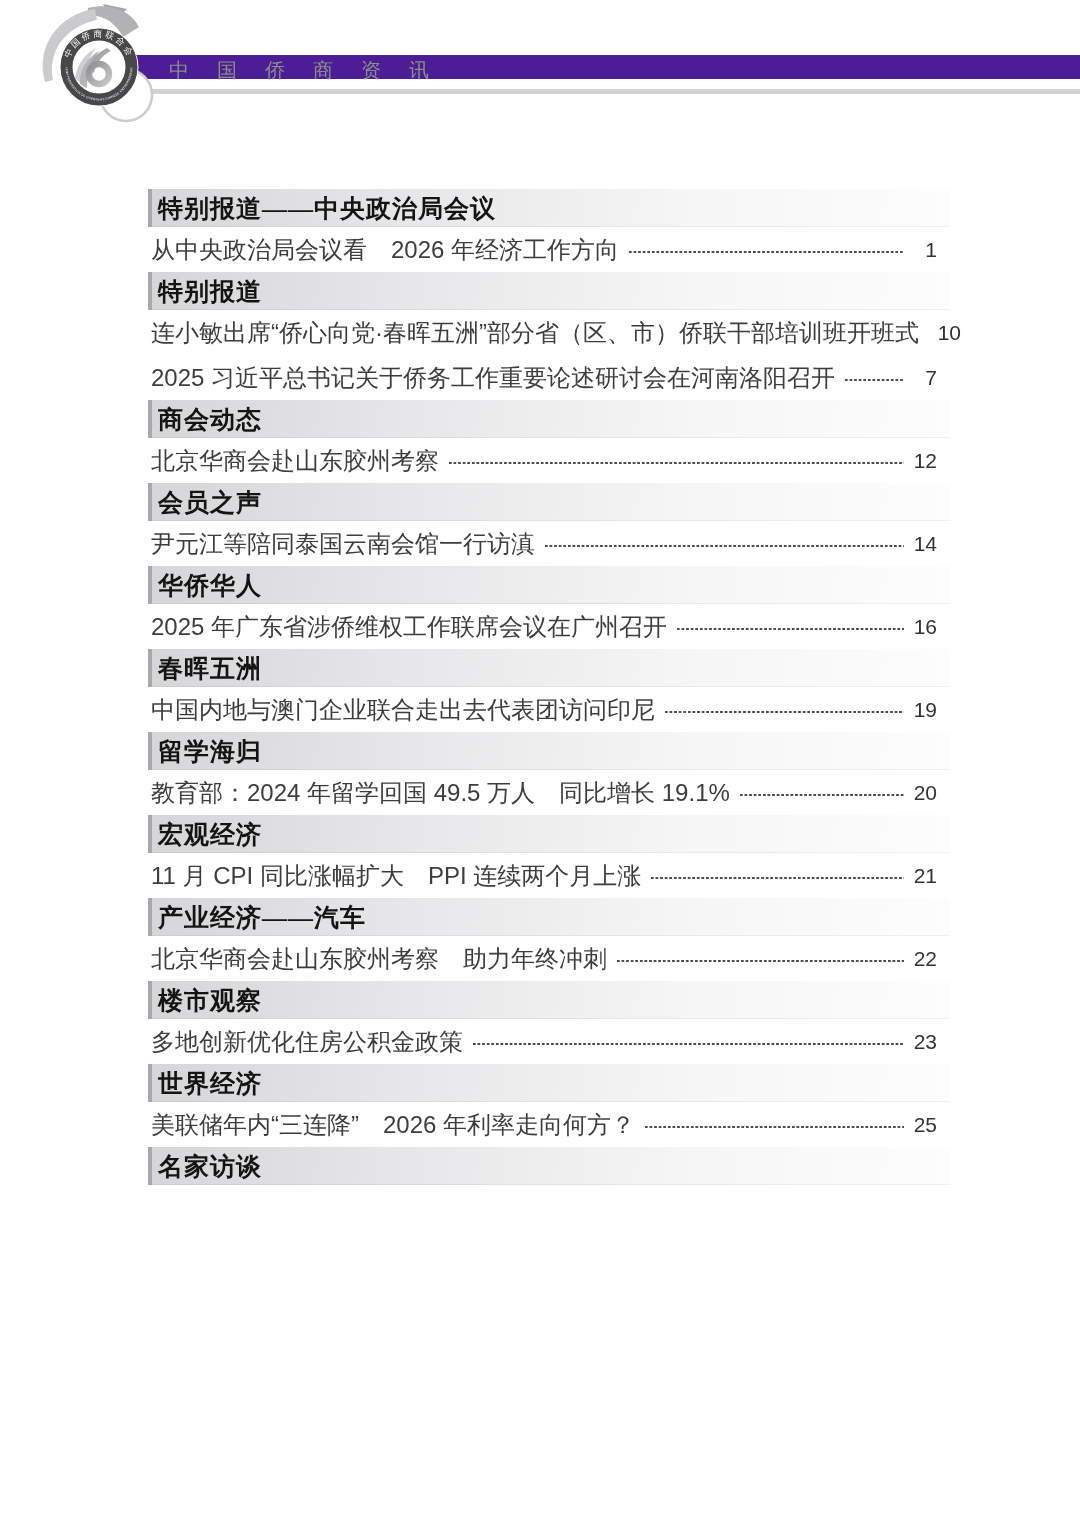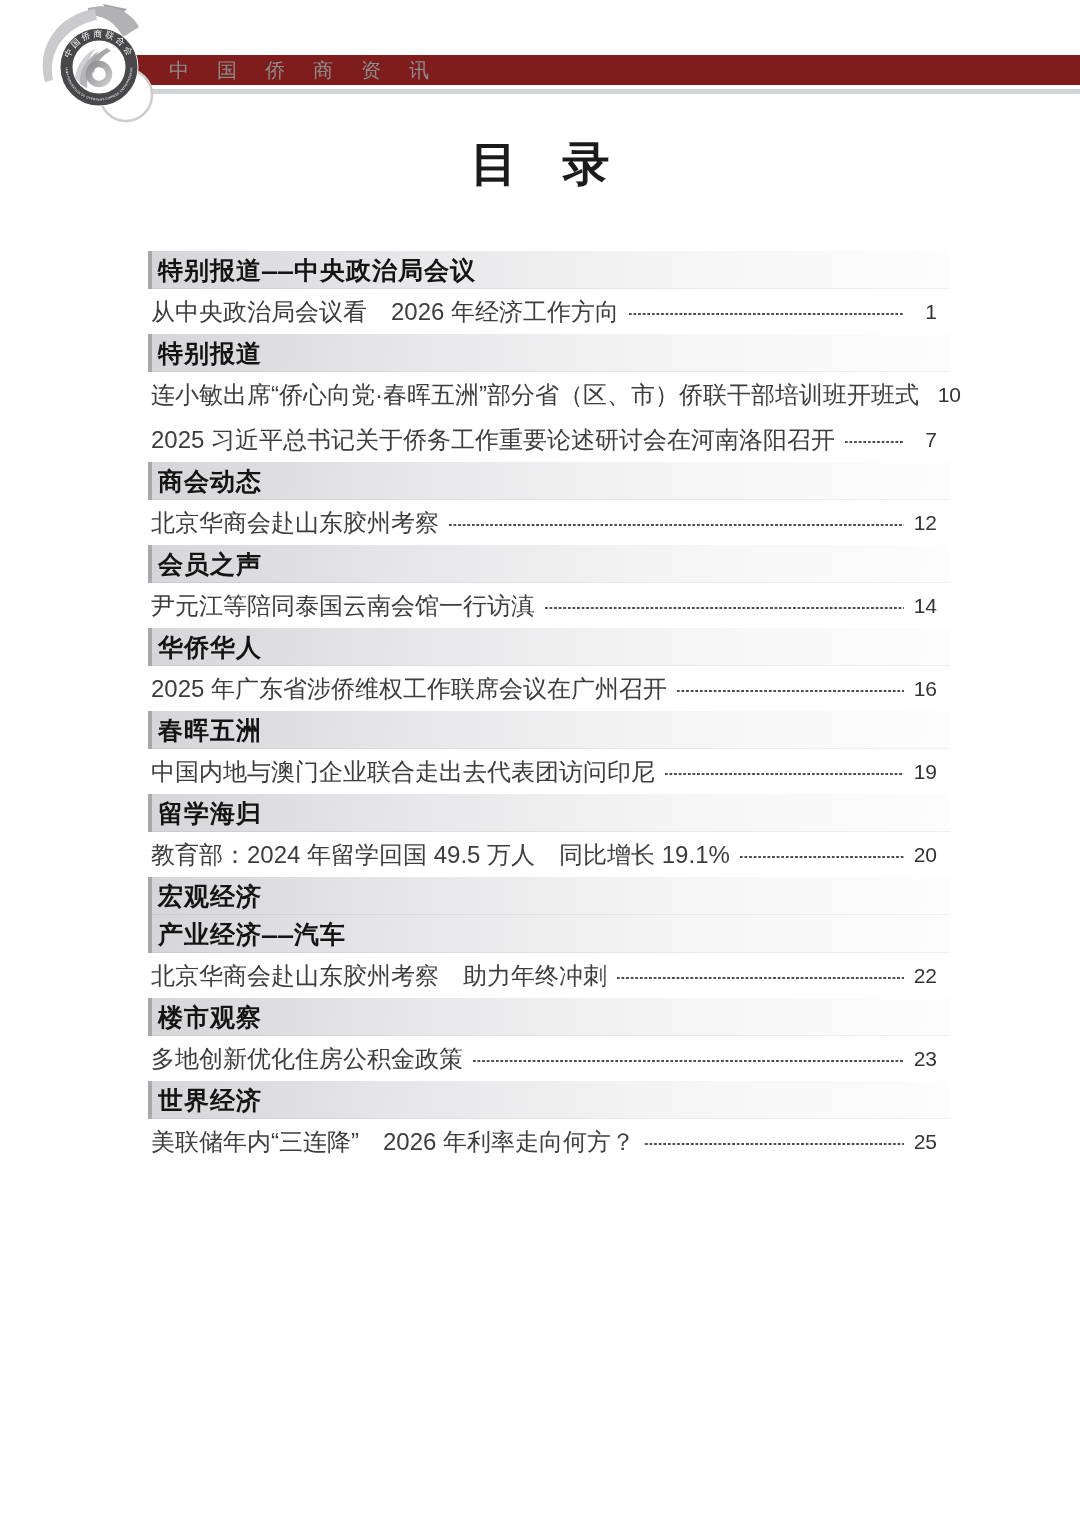--- a/index.html
+++ b/index.html
@@ -7,22 +7,22 @@
     position:relative;
     width:1080px;height:1525px;
     margin:0 auto;
     background:#ffffff;
     font-family:"Liberation Sans","DejaVu Sans",sans-serif;
     overflow:hidden;
   }
   
   .masthead{position:relative;height:130px;}
   .band{
-    position:absolute;left:123px;right:0;top:55px;height:30px;
-    background:#7f1d1d;
+    position:absolute;left:123px;right:0;top:55px;height:24px;
+    background:#4c1d95;
   }
   .band-title{
     display:block;line-height:30px;padding-left:46px;
     font-size:20px;color:#8d8d8d;letter-spacing:28px;white-space:nowrap;
   }
   .band-line{
     position:absolute;left:134px;right:0;top:89px;height:5px;
     background:#d3d3d5;
   }
   .logo{position:absolute;left:33px;top:2px;width:128px;height:128px;z-index:2;}
@@ -41,21 +41,21 @@
   }
   .section-bar{
     height:38px;
     display:flex;align-items:center;
     background:linear-gradient(97deg,#d6d6d8 0%,#e7e7e9 32%,#f6f6f7 68%,#fdfdfd 100%);
     border-left:4px solid #a9a9ab;
     box-shadow:inset 0 -1px 0 rgba(0,0,0,0.05);
   }
   .section-title{
     padding-left:6px;
-    font-family:Liberation Mono, monospace;
+    font-family:Liberation Serif, serif;
     font-weight:bold;
     font-size:25px;color:#141414;
     letter-spacing:1px;white-space:nowrap;
   }
   .entry{
     height:45px;
     display:flex;align-items:center;
     padding:0 13px 0 3px;
   }
   .entry-text{
@@ -112,21 +112,20 @@
 
       <g>
         <path d="M42 76 C44 62 52 52 63 46 C54 58 50 70 50 84 Z" fill="#cfcfd1"></path>
         <path d="M47 82 C46 68 54 56 66 49 C58 62 54 72 54 86 Z" fill="#b5b5b7"></path>
         <path d="M74 46 C64 51 57 58 55 67 L61 71 C63 62 68 54 78 49 Z" fill="url(#emblem-grad)"></path>
         <circle cx="66" cy="72" r="10" fill="none" stroke="url(#emblem-grad)" stroke-width="6.5"></circle>
       </g>
     </svg>
   </header>
 
-  <h1 class="toc-title">目 录</h1>
 
   <main class="toc">
     <section class="section">
       <div class="section-bar">
         <span class="section-title">特别报道——中央政治局会议</span>
       </div>
       <div>
     <div class="entry">
       <span class="entry-text">从中央政治局会议看　2026 年经济工作方向</span>
       <span class="dots"></span>
@@ -219,20 +218,27 @@
       <span class="dots"></span>
       <span class="page-num">20</span>
     </div>
   </div>
     </section>
 
     <section class="section">
       <div class="section-bar">
         <span class="section-title">宏观经济</span>
       </div>
+      <div>
+    <div class="entry">
+      <span class="entry-text">11 月 CPI 同比涨幅扩大　PPI 连续两个月上涨</span>
+      <span class="dots"></span>
+      <span class="page-num">21</span>
+    </div>
+  </div>
     </section>
 
     <section class="section">
       <div class="section-bar">
         <span class="section-title">产业经济——汽车</span>
       </div>
       <div>
     <div class="entry">
       <span class="entry-text">北京华商会赴山东胶州考察　助力年终冲刺</span>
       <span class="dots"></span>
@@ -261,16 +267,19 @@
       <div>
     <div class="entry">
       <span class="entry-text">美联储年内“三连降”　2026 年利率走向何方？</span>
       <span class="dots"></span>
       <span class="page-num">25</span>
     </div>
   </div>
     </section>
 
     <section class="section">
+      <div class="section-bar">
+        <span class="section-title">名家访谈</span>
+      </div>
     </section>
   </main>
 
 </div>
 
 </body></html>

